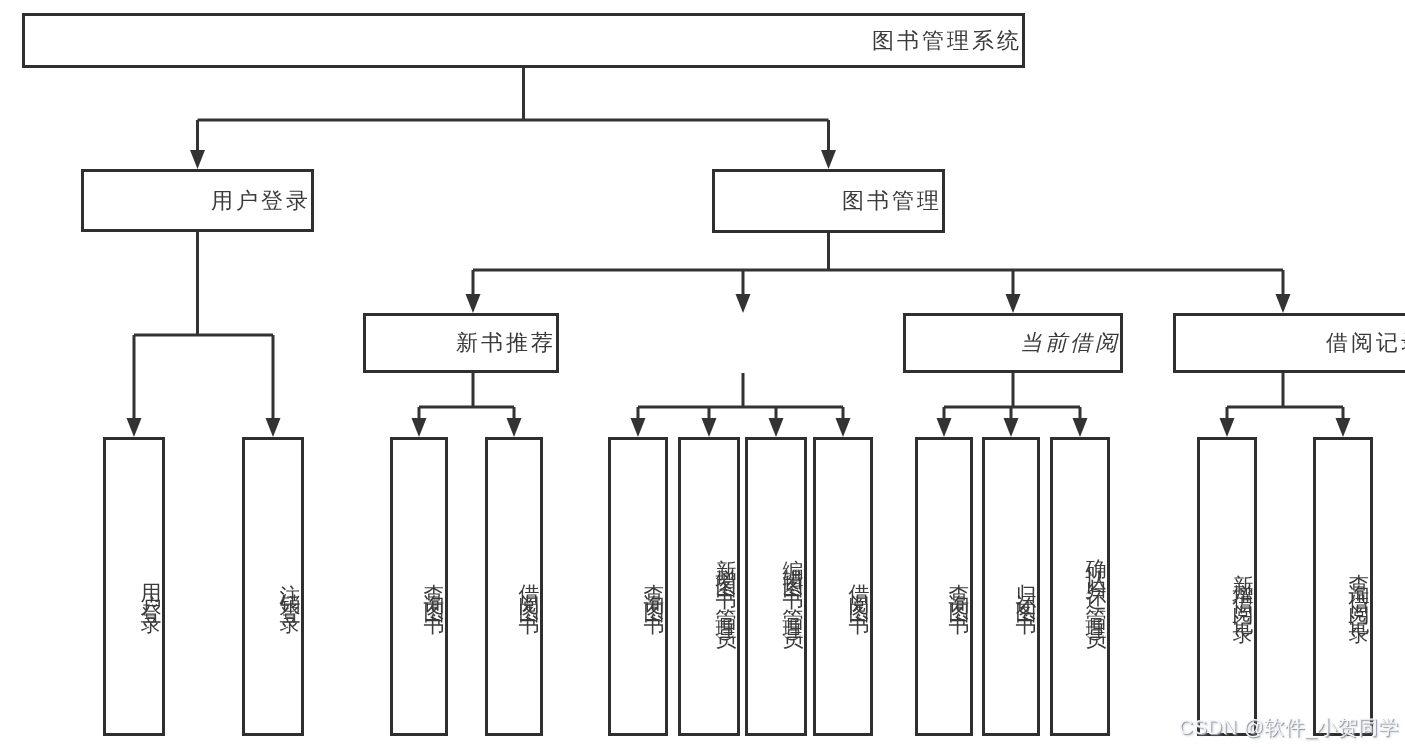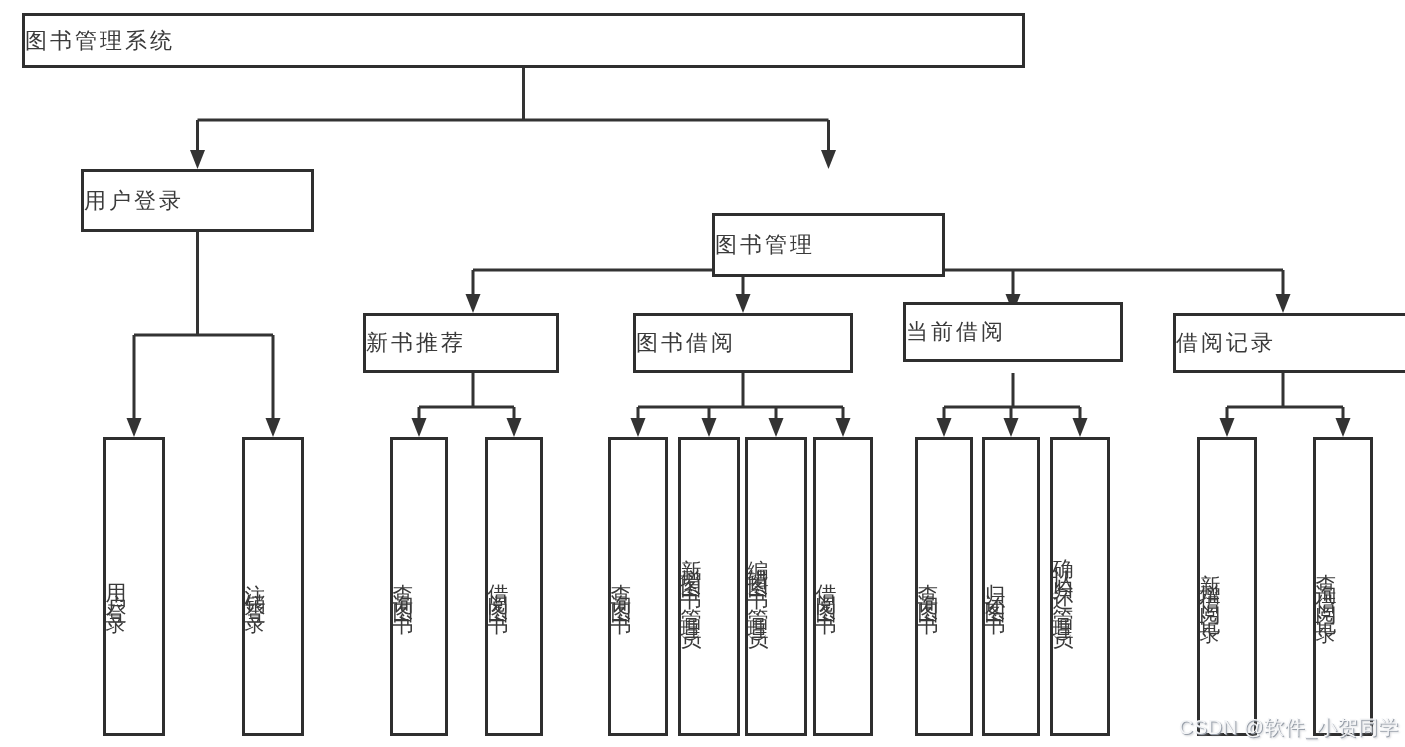--- a/index.html
+++ b/index.html
@@ -26,42 +26,42 @@
     fill: var(--line, #333333);
     stroke: none;
   }
   .box {
     position: absolute;
     background: #ffffff;
     border: 3px solid var(--box-border, #2f2f2f);
     box-sizing: border-box;
     display: flex;
     align-items: center;
-    justify-content: flex-start;
+    justify-content: flex-end;
   }
   .box .h-label {
     font-size: 22px;
     letter-spacing: 3px;
     line-height: 1;
     white-space: nowrap;
   }
   .box .v-label {
     writing-mode: vertical-rl;
     text-orientation: mixed;
     font-size: 21px;
     letter-spacing: 10px;
     line-height: 1;
   }
   
   #n-root        { left: 22px;   top: 13px;  width: 1003px; height: 55px; }
   #n-user-login  { left: 81px;   top: 169px; width: 233px;  height: 63px; }
-  #n-book-mgmt   { left: 712px;  top: 169px; width: 233px;  height: 64px; margin-top: 44px; }
+  #n-book-mgmt   { left: 712px;  top: 169px; width: 233px;  height: 64px; }
   #n-new-rec     { left: 363px;  top: 313px; width: 196px;  height: 60px; }
   #n-book-borrow { left: 633px;  top: 313px; width: 220px;  height: 60px; }
-  #n-current     { left: 903px;  top: 302px; width: 220px;  height: 60px; }
+  #n-current     { left: 903px;  top: 313px; width: 220px;  height: 60px; font-style: italic; }
   #n-records     { left: 1173px; top: 313px; width: 256px;  height: 60px; }
   .leaf { top: 437px; height: 299px; }
   #l-user-login  { left: 103px;  width: 62px; }
   #l-logout      { left: 242px;  width: 62px; }
   #l-query-1     { left: 390px;  width: 58px; }
   #l-borrow-1    { left: 485px;  width: 58px; }
   #l-query-2     { left: 608px;  width: 60px; }
   #l-add-book    { left: 678px;  width: 62px; }
   #l-edit-book   { left: 745px;  width: 62px; }
   #l-borrow-2    { left: 813px;  width: 60px; }
@@ -138,23 +138,20 @@
   <div class="box" id="n-user-login">
     <span class="h-label">用户登录</span>
   </div>
   <div class="box" id="n-book-mgmt">
     <span class="h-label">图书管理</span>
   </div>
 
   <div class="box" id="n-new-rec">
     <span class="h-label">新书推荐</span>
   </div>
-  <div class="box" id="n-book-borrow">
-    <span class="h-label">图书借阅</span>
-  </div>
   <div class="box" id="n-current">
     <span class="h-label">当前借阅</span>
   </div>
   <div class="box" id="n-records">
     <span class="h-label">借阅记录</span>
   </div>
 
   <div class="box leaf" id="l-user-login">
     <span class="v-label">用户登录</span>
   </div>

